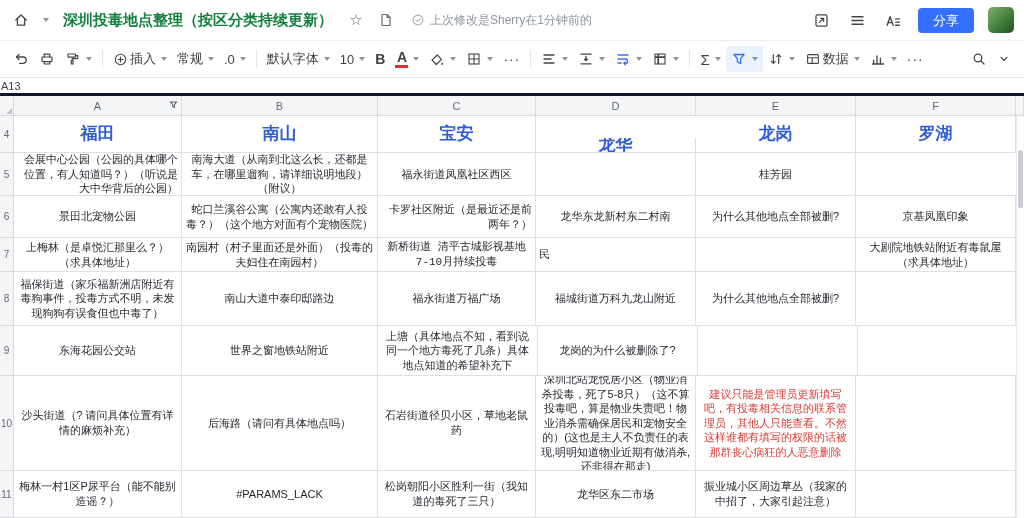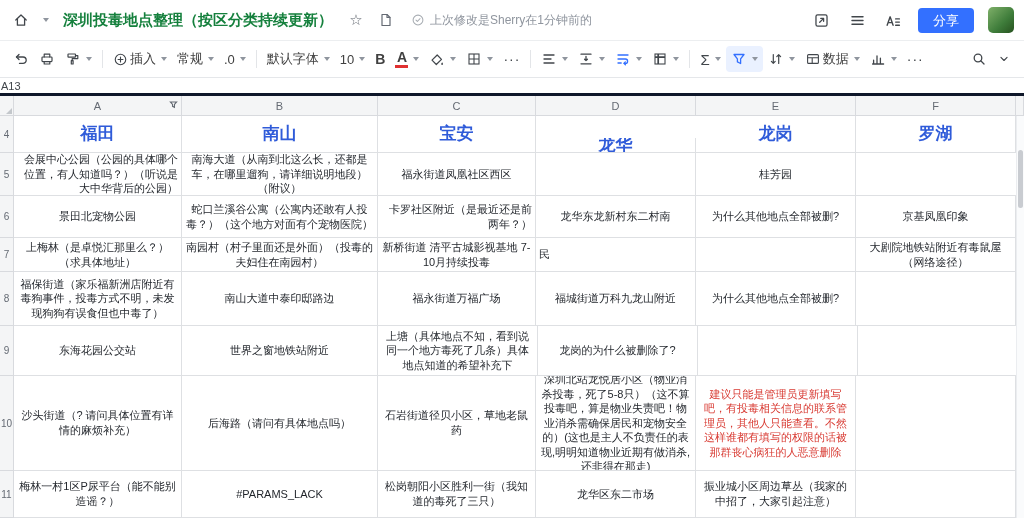--- a/index.html
+++ b/index.html
@@ -353,31 +353,31 @@
           <div class="cell" style="flex: 1 1 0%;"></div>
         </div>
         <div class="grid-row" style="height: 34px;">
           <div class="rowhdr">7</div>
           <div class="cell" style="width: 168px; flex: 0 0 168px;">
             <span>上梅林（是卓悦汇那里么？）（求具体地址）</span>
           </div>
           <div class="cell" style="width: 196px; flex: 0 0 196px;">
             <span>南园村（村子里面还是外面）（投毒的夫妇住在南园村）</span>
           </div>
-          <div class="cell" style="width: 158px; flex: 0 0 158px;">
+          <div class="cell" style="width: 158px; flex: 0 0 158px; font-family: Liberation Mono, monospace;">
             <span>新桥街道 清平古城影视基地 7-10月持续投毒</span>
           </div>
           <div class="cell left" style="width: 160px; flex: 0 0 160px;">
             <span>民</span>
           </div>
           <div class="cell" style="width: 160px; flex: 0 0 160px;">
             <span></span>
           </div>
           <div class="cell" style="width: 160px; flex: 0 0 160px;">
-            <span>大剧院地铁站附近有毒鼠屋（网络途径）</span>
+            <span>大剧院地铁站附近有毒鼠屋（求具体地址）</span>
           </div>
           <div class="cell" style="flex: 1 1 0%;"></div>
         </div>
         <div class="grid-row" style="height: 54px;">
           <div class="rowhdr">8</div>
           <div class="cell" style="width: 168px; flex: 0 0 168px;">
             <span>福保街道（家乐福新洲店附近有毒狗事件，投毒方式不明，未发现狗狗有误食但也中毒了）</span>
           </div>
           <div class="cell" style="width: 196px; flex: 0 0 196px;">
             <span>南山大道中泰印邸路边</span>

